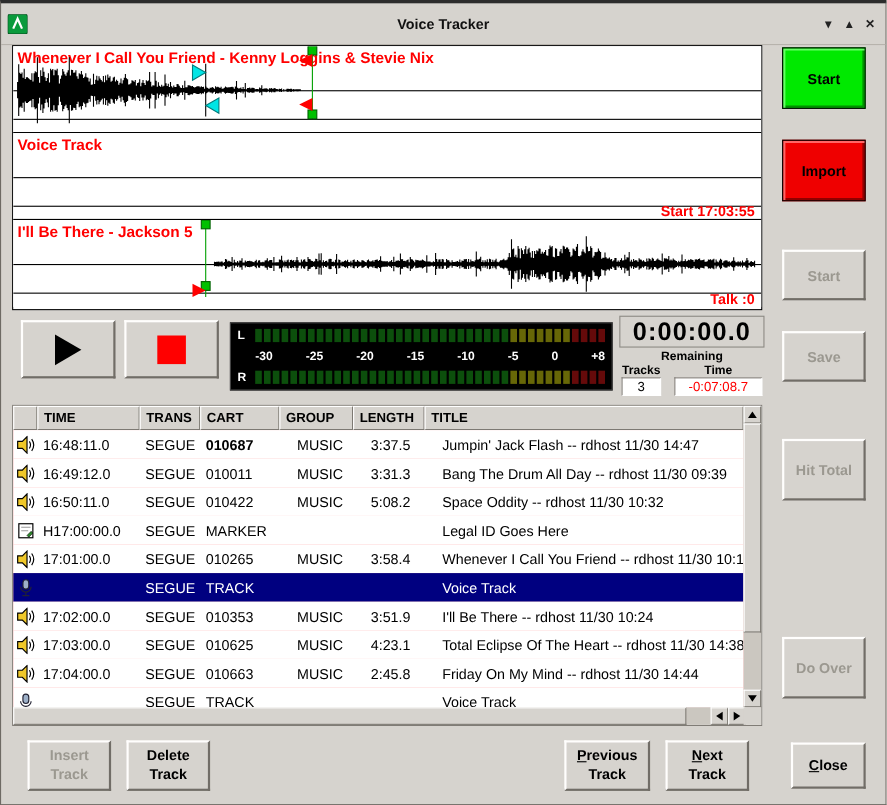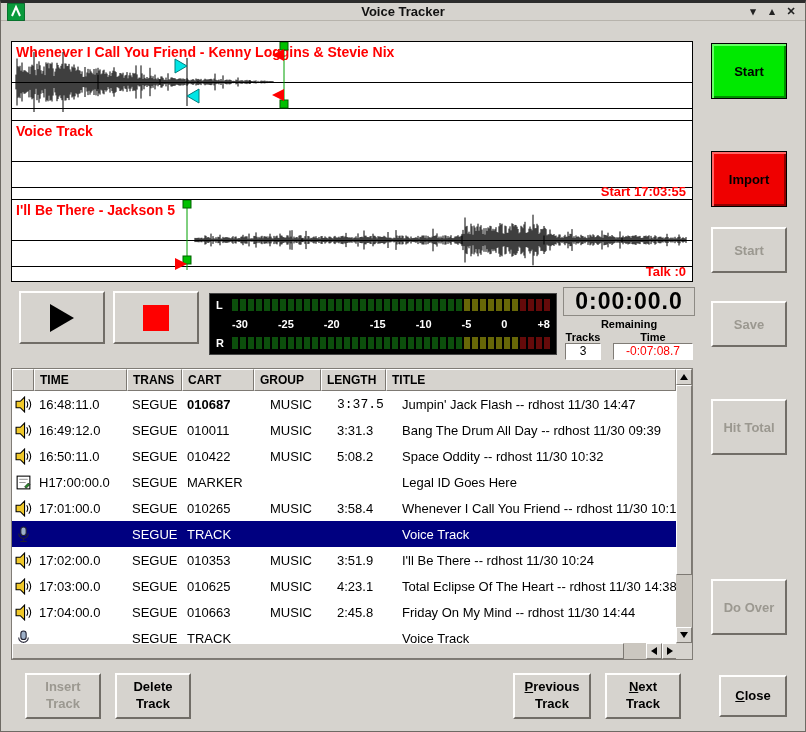--- a/index.html
+++ b/index.html
@@ -1,21 +1,21 @@
 <!DOCTYPE html>
 <html><head>
 <meta charset="utf-8">
 <style>
   *{box-sizing:border-box;margin:0;padding:0;cursor:default}
   html,body{width:806px;height:732px;overflow:hidden}
   body{font-family:"Liberation Sans",sans-serif;background:#d6d3ce;color:#000}
   .window{position:relative;width:806px;height:732px;background:#d6d3ce;border:1px solid #6e6a64;border-top:3px solid #2c2c2c}
 
   
-  .titlebar{position:absolute;left:0;top:0;width:100%;height:18px;display:flex;align-items:center;padding:0 6px;border-bottom:1px solid #b7b3ac}
+  .titlebar{position:absolute;left:0;top:0;width:100%;height:38px;display:flex;align-items:center;padding:0 6px;border-bottom:1px solid #b7b3ac}
   .title{position:absolute;left:0;right:0;text-align:center;font-weight:bold;font-size:13px;color:#111}
   .tb-icons{margin-left:auto;display:flex;gap:3px;z-index:2}
   .tb-btn{width:16px;height:16px;display:flex;align-items:center;justify-content:center;font-size:11px;font-weight:bold;color:#222}
   .appicon{z-index:2;display:flex;align-items:center}
 
   
   .waves{position:absolute;left:10px;top:38px;width:682px;height:241px;border:1px solid #000;background:#fff}
   .panel{position:relative;width:100%;height:79px;border-bottom:1px solid #000;background:#fff;overflow:hidden}
   .panel:last-child{border-bottom:none}
   .hline{position:absolute;left:0;right:0;height:1px;background:#000;z-index:0}
@@ -63,21 +63,21 @@
   .vthumb{position:absolute;left:0;top:16px;width:16px;height:190px;background:#d6d3ce;border:1px solid;border-color:#fff #7d7973 #7d7973 #fff}
   .hthumb{position:absolute;left:0;top:0;width:612px;height:16px;background:#d6d3ce;border:1px solid;border-color:#fff #7d7973 #7d7973 #fff}
   .arr-up{width:0;height:0;border-left:4px solid transparent;border-right:4px solid transparent;border-bottom:6px solid #000}
   .arr-down{width:0;height:0;border-left:4px solid transparent;border-right:4px solid transparent;border-top:6px solid #000}
   .arr-left{width:0;height:0;border-top:4px solid transparent;border-bottom:4px solid transparent;border-right:6px solid #000}
   .arr-right{width:0;height:0;border-top:4px solid transparent;border-bottom:4px solid transparent;border-left:6px solid #000}
 
   
   .side-btn{position:absolute;left:710px;width:76px;display:flex;align-items:center;justify-content:center;font-weight:bold;font-size:13px;text-align:center}
   #btn-start1{top:40px;height:56px;background:#00e900;border:1px solid #000;box-shadow:inset 2px 2px 0 #66ff66,inset -2px -2px 0 #009000}
-  #btn-import{top:148px;height:56px;background:#ef0000;border:1px solid #000;box-shadow:inset 2px 2px 0 #ff6666,inset -2px -2px 0 #900000}
+  #btn-import{top:124px;height:56px;background:#ef0000;border:1px solid #000;box-shadow:inset 2px 2px 0 #ff6666,inset -2px -2px 0 #900000}
   #btn-start2{top:224px;height:46px}
   #btn-save{top:298px;height:46px}
   #btn-hitpost{top:396px;height:56px}
   #btn-doover{top:576px;height:56px}
   .dis{color:#9b9890}
   .bot-btn{position:absolute;top:670px;height:46px;font-weight:bold;font-size:13px;display:flex;align-items:center;justify-content:center;text-align:center;line-height:1.3;padding:0 8px}
   #bb0{left:24px;width:76px}
   #bb1{left:114px;width:76px}
   #bb2{left:512px;width:78px}
   #bb3{left:604px;width:76px}
@@ -286,21 +286,21 @@
             <svg width="17" height="17" viewBox="0 0 16 16">
     <polygon points="1,5 5,5 9,1 9,15 5,11 1,11" fill="#f0c829" stroke="#000" stroke-width="1"></polygon>
     <path d="M11 5 q2 3 0 6" fill="none" stroke="#000"></path>
     <path d="M13 3 q3.5 5 0 10" fill="none" stroke="#000"></path>
   </svg>
           </div>
           <div class="td" style="width: 93px;">16:48:11.0</div>
           <div class="td" style="width: 55px;">SEGUE</div>
           <div class="td" style="width: 83px; font-weight: bold;">010687</div>
           <div class="td" style="width: 67px;">MUSIC</div>
-          <div class="td" style="width: 65px; font-family: Liberation Mono, monospace;">3:37.5</div>
+          <div class="td" style="width: 65px;">3:37.5</div>
           <div class="td" style="flex: 1 1 0%;">Jumpin' Jack Flash -- rdhost 11/30 14:47</div>
         </div>
         <div class="tr">
           <div class="td icon-cell" style="width: 22px;">
             <svg width="17" height="17" viewBox="0 0 16 16">
     <polygon points="1,5 5,5 9,1 9,15 5,11 1,11" fill="#f0c829" stroke="#000" stroke-width="1"></polygon>
     <path d="M11 5 q2 3 0 6" fill="none" stroke="#000"></path>
     <path d="M13 3 q3.5 5 0 10" fill="none" stroke="#000"></path>
   </svg>
           </div>

